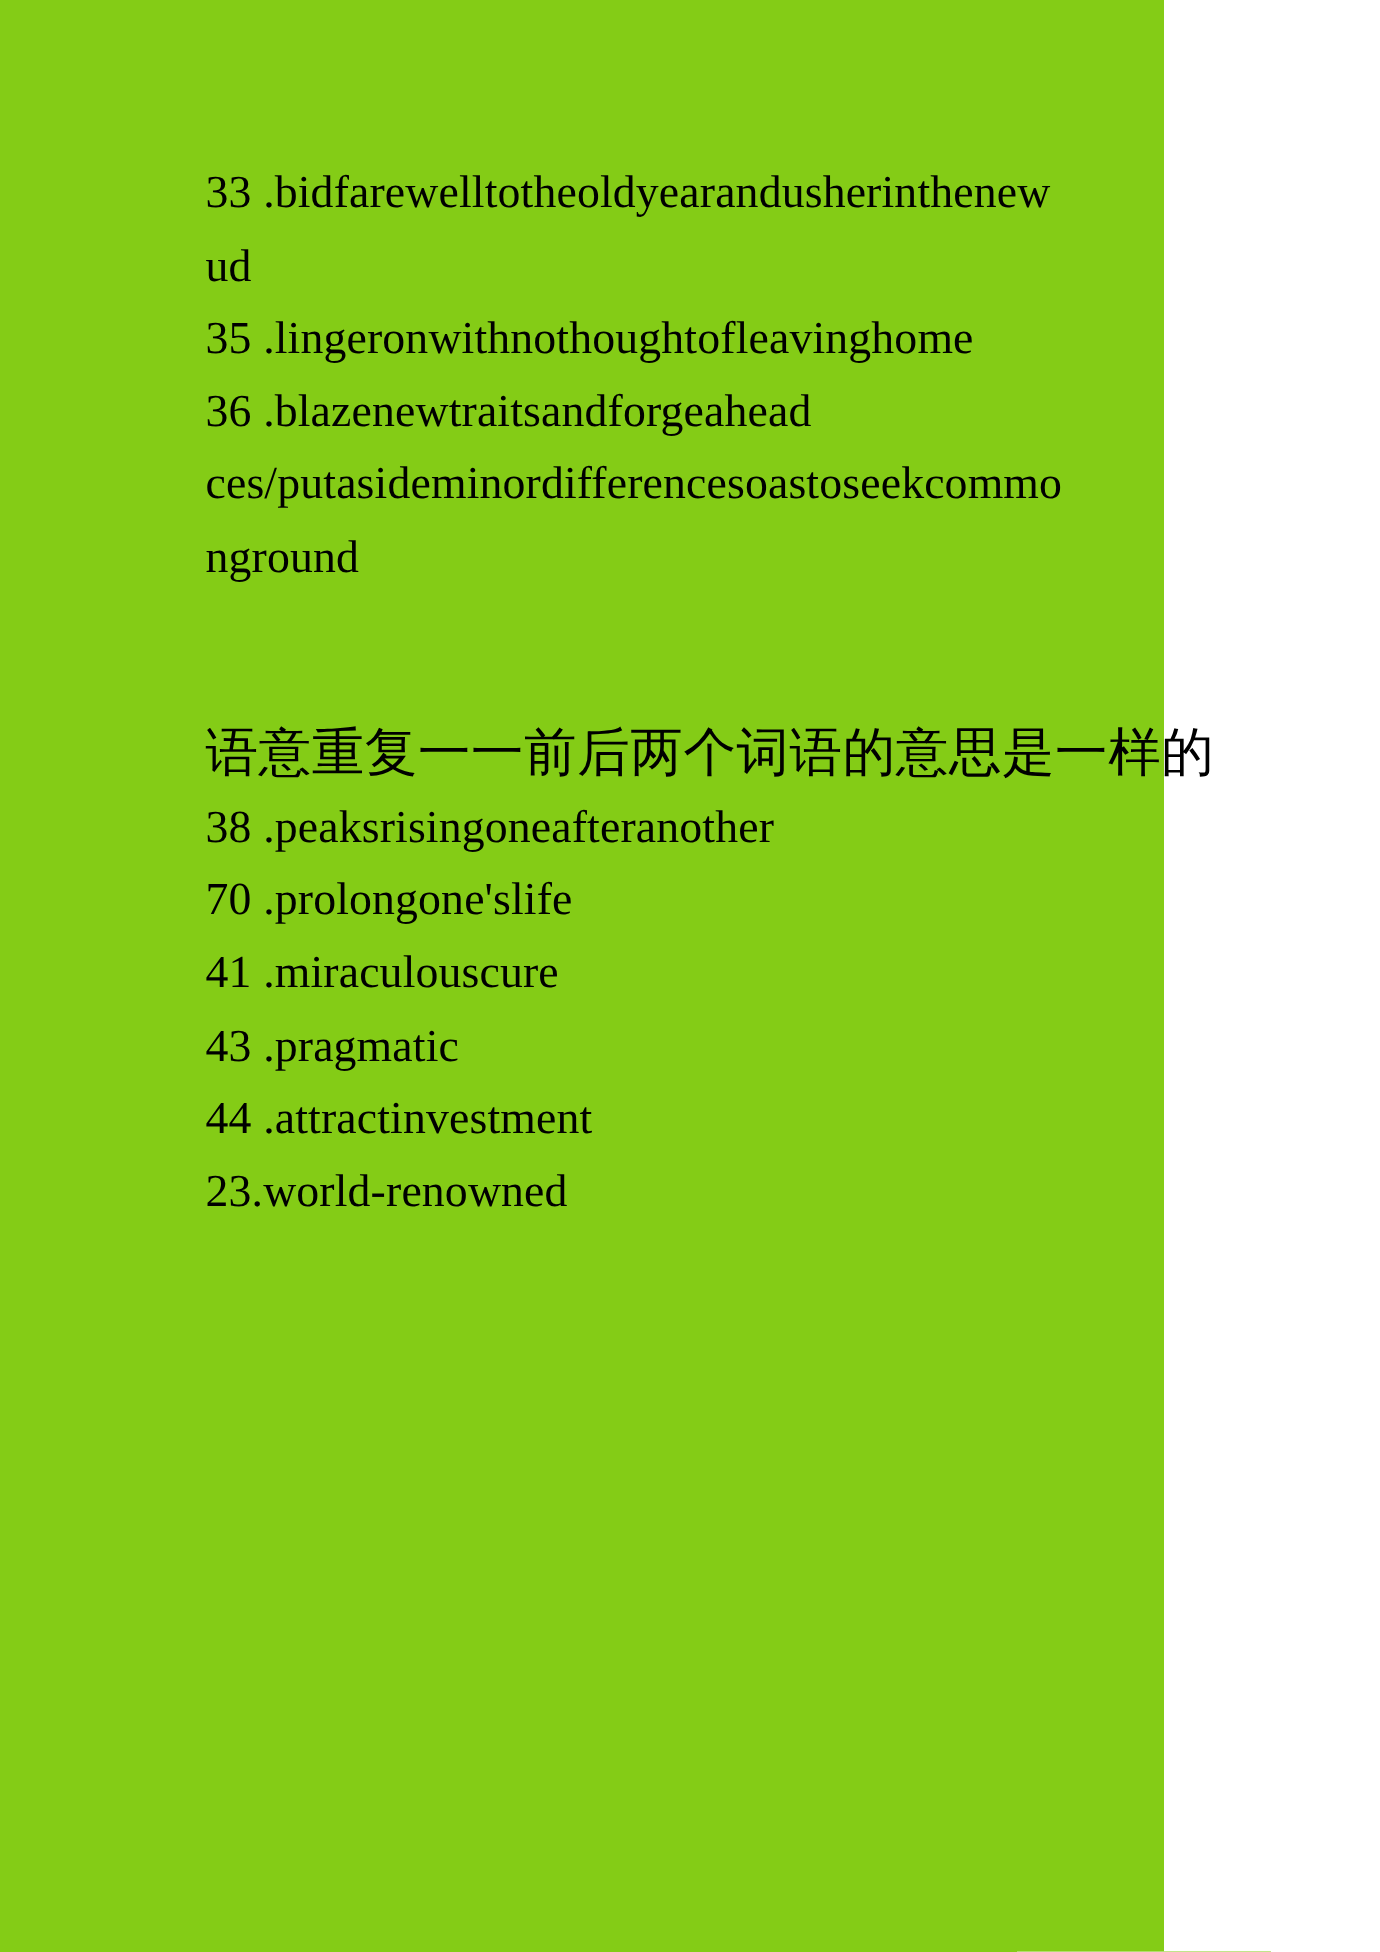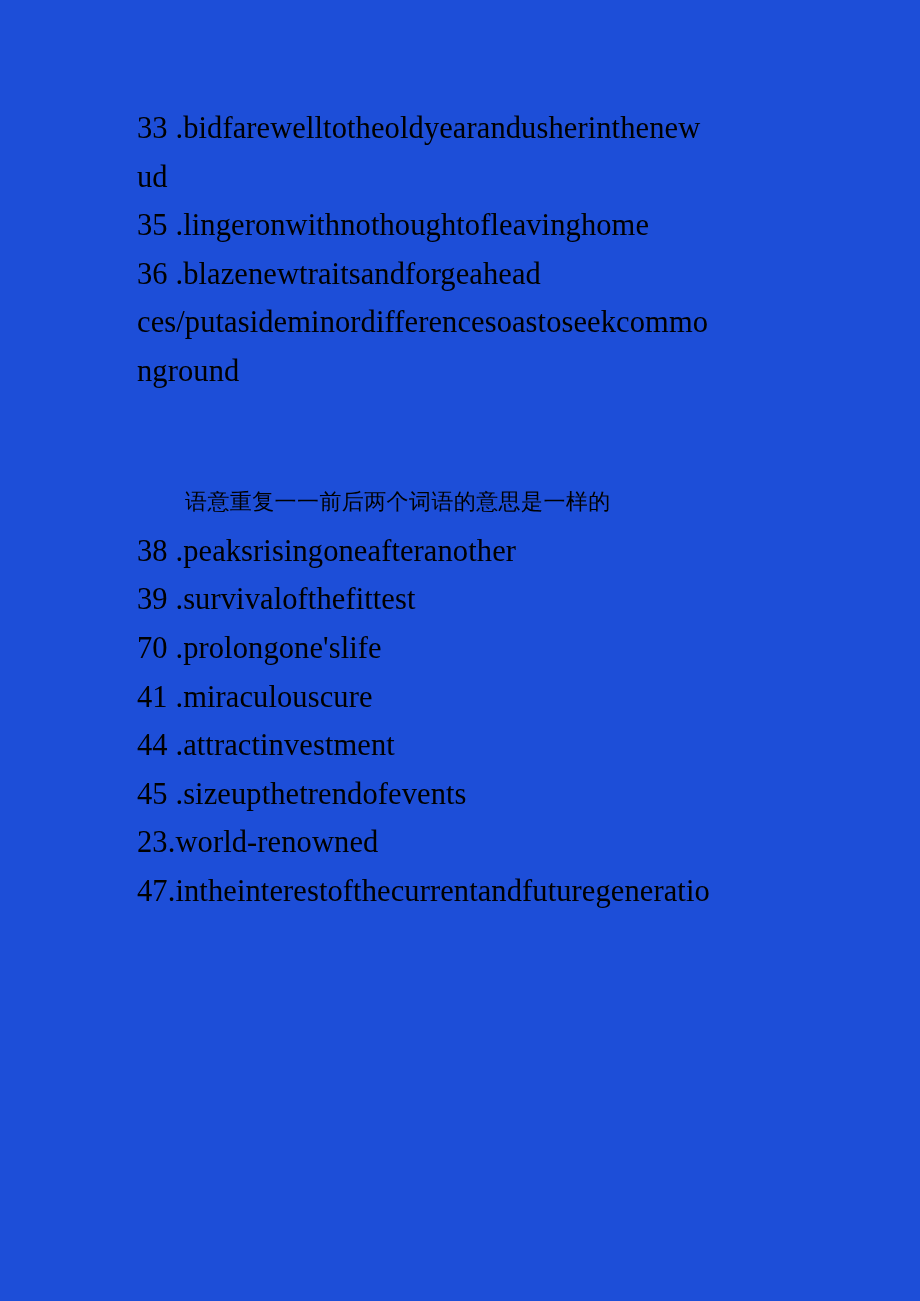--- a/index.html
+++ b/index.html
@@ -10,23 +10,23 @@
     width: 920px;
     height: 1301px;
     background: #ffffff;
     font-family: "Liberation Serif", "DejaVu Serif", serif;
     color: #000000;
     overflow: hidden;
   }
 
   .page {
     position: relative;
-    width: 920px;
+    width: 776px;
     height: 1301px;
-    background: #1d4ed8;
+    background: #84cc16;
     box-sizing: border-box;
   }
 
   .content {
     position: absolute;
     left: 137px;
     top: 104px;
     width: 648px;
   }
 
@@ -48,27 +48,26 @@
   
   .spacer {
     height: 48.6px;
   }
   .spacer.half {
     height: 34px;
   }
 
   
   .cjk-line {
-    font-size: 22px;
+    font-size: 35px;
     line-height: 48.6px;
     white-space: pre;
     font-family: "DejaVu Sans", "Liberation Sans", sans-serif;
     color: #000000;
     letter-spacing: 0.4px;
-    margin-left: 48px;
   }
 </style>
 </head>
 <body>
 
 <div class="page">
   <div class="content">
 
     <div class="doc-line">33 .bidfarewelltotheoldyearandusherinthenew</div>
     <div class="doc-line cont">ud</div>
@@ -76,22 +75,20 @@
     <div class="doc-line">36 .blazenewtraitsandforgeahead</div>
     <div class="doc-line cont">ces/putasideminordifferencesoastoseekcommo</div>
     <div class="doc-line cont">nground</div>
 
     <div class="spacer"></div>
     <div class="spacer half"></div>
 
     <div class="cjk-line">语意重复一一前后两个词语的意思是一样的</div>
 
     <div class="doc-line">38 .peaksrisingoneafteranother</div>
-    <div class="doc-line">39 .survivalofthefittest</div>
     <div class="doc-line">70 .prolongone'slife</div>
     <div class="doc-line">41 .miraculouscure</div>
+    <div class="doc-line">43 .pragmatic</div>
     <div class="doc-line">44 .attractinvestment</div>
-    <div class="doc-line">45 .sizeupthetrendofevents</div>
     <div class="doc-line">23.world-renowned</div>
-    <div class="doc-line">47.intheinterestofthecurrentandfuturegeneratio</div>
 
   </div>
 </div>
 
 </body></html>

